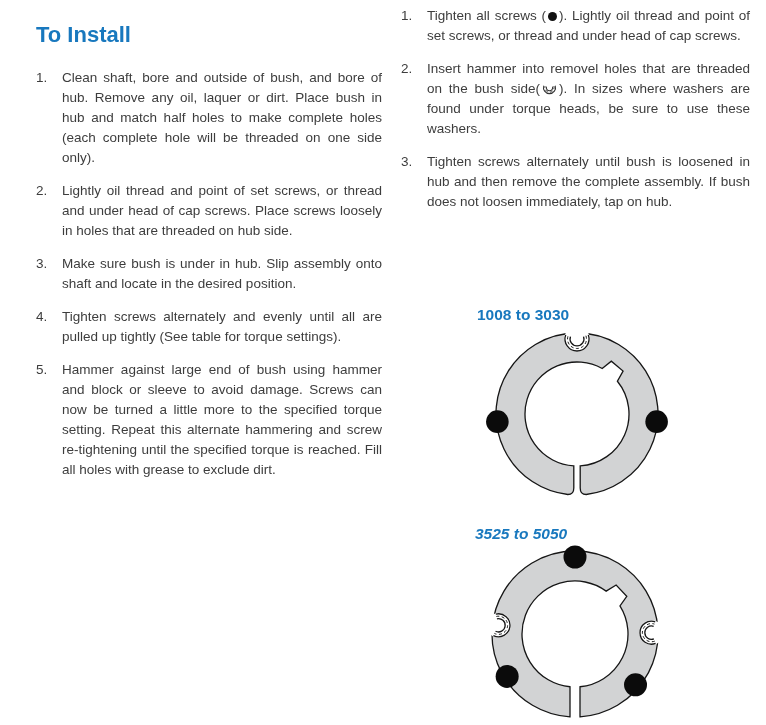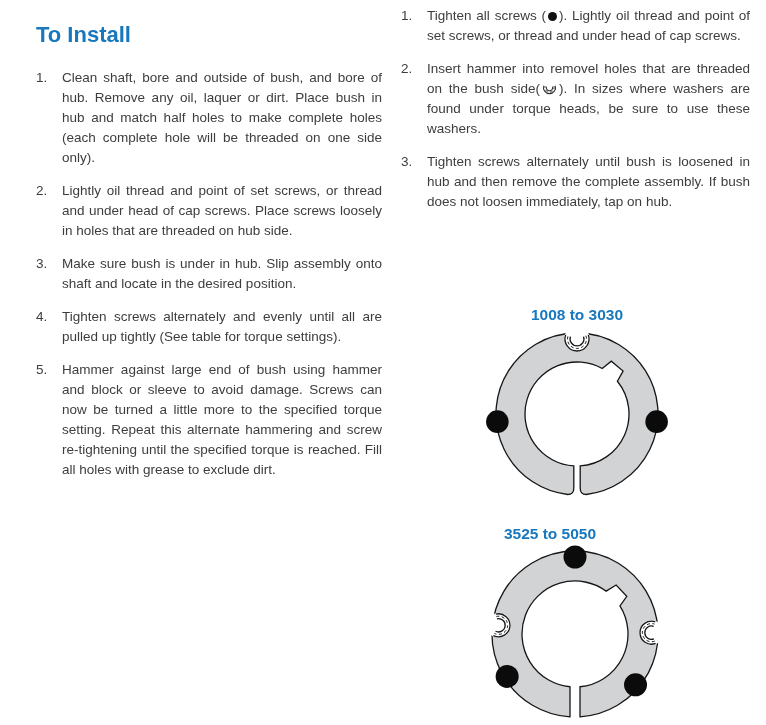--- a/index.html
+++ b/index.html
@@ -9,21 +9,21 @@
   #col-install{left:36px;width:346px;}
   #col-remove{left:401px;width:349px;}
   h1.sec-title{font-size:22px;line-height:26px;font-weight:bold;margin:16px 0 20px 0;color:#1878be;}
   ol.steps{list-style:none;margin:0;padding:0;font-size:13.5px;line-height:20px;}
   ol.steps li{display:flex;margin:0 0 13px 0;}
   ol.steps .num{flex:0 0 26px;}
   ol.steps .body{flex:1;text-align:justify;}
   .dot-icon{display:inline-block;width:9px;height:9px;background:#111;border-radius:50%;
             margin:0 2px;vertical-align:-1px;}
   .thread-inline-icon{vertical-align:-2px;margin:0 1px;}
-  .diagram-label{position:absolute;width:200px;text-align:center;font-size:15.5px;
+  .diagram-label{position:absolute;width:200px;text-align:left;font-size:15.5px;
                  font-weight:bold;color:#1878be;line-height:17px;}
   .diagram-svg{position:absolute;}
 </style>
 </head>
 <body>
 
 <div id="page">
   <section class="col" id="col-install">
     <h1 class="sec-title">To Install</h1>
     <ol class="steps" id="install-list">
@@ -75,21 +75,21 @@
       <div class="diagram-label" style="left: 477px; top: 306px;">1008 to 3030</div>
       <svg width="200" height="200" viewBox="-100 -100 200 200" class="diagram-svg" style="left: 477px; top: 314px;">
         <path d="M 3.20 51.90 L 3.20 73.88 Q 3.20 80.48 9.20 80.48 A 81.00 81.00 0 1 0 -9.20 80.48 Q -3.20 80.48 -3.20 73.88 L -3.20 51.90 A 52.00 52.00 0 1 1 25.21 -45.48 L 34.31 -52.84 L 46.08 -42.97 L 40.41 -32.72 A 52.00 52.00 0 0 1 3.20 51.90 Z" fill="#d2d3d4" stroke="#161616" stroke-width="1.3"></path>
         <circle cx="-0.00" cy="-75.00" r="12.8" fill="#fff"></circle>
         <path d="M 11.28 -79.10 A 12.00 12.00 0 1 1 -11.28 -79.10" fill="none" stroke="#161616" stroke-width="1.3"></path>
         <path d="M 6.54 -77.38 A 6.96 6.96 0 1 1 -6.54 -77.38" fill="none" stroke="#161616" stroke-width="1.3"></path>
         <path d="M 8.91 -78.24 A 9.48 9.48 0 1 1 -8.91 -78.24" fill="none" stroke="#161616" stroke-width="1" stroke-dasharray="3 2.4"></path>
         <circle cx="-79.63" cy="7.67" r="11.3" fill="#0b0b0b"></circle>
         <circle cx="79.63" cy="7.67" r="11.3" fill="#0b0b0b"></circle>
       </svg>
-      <div class="diagram-label" style="left: 450px; top: 525px;">3525 to 5050</div>
+      <div class="diagram-label" style="left: 475px; top: 525px; font-style: italic;">3525 to 5050</div>
       <svg width="200" height="200" viewBox="-100 -100 200 200" class="diagram-svg" style="left: 475px; top: 534px;">
         <path d="M 5.00 52.76 L 5.00 82.85 A 83.00 83.00 0 1 0 -5.00 82.85 L -5.00 52.76 A 53.00 53.00 0 1 1 31.15 -42.88 L 41.14 -49.03 L 51.78 -37.62 L 44.95 -28.09 A 53.00 53.00 0 0 1 5.00 52.76 Z" fill="#d2d3d4" stroke="#161616" stroke-width="1.3"></path>
         <circle cx="-76.51" cy="-8.72" r="12.3" fill="#fff"></circle>
         <path d="M -79.19 -19.90 A 11.50 11.50 0 1 1 -81.64 1.58" fill="none" stroke="#161616" stroke-width="1.3"></path>
         <path d="M -78.06 -15.20 A 6.67 6.67 0 1 1 -79.48 -2.75" fill="none" stroke="#161616" stroke-width="1.3"></path>
         <path d="M -78.63 -17.55 A 9.09 9.09 0 1 1 -80.56 -0.59" fill="none" stroke="#161616" stroke-width="1" stroke-dasharray="3 2.4"></path>
         <circle cx="76.49" cy="-1.34" r="12.3" fill="#fff"></circle>
         <path d="M 80.61 9.40 A 11.50 11.50 0 1 1 80.23 -12.21" fill="none" stroke="#161616" stroke-width="1.3"></path>
         <path d="M 78.88 4.89 A 6.67 6.67 0 1 1 78.66 -7.64" fill="none" stroke="#161616" stroke-width="1.3"></path>
         <path d="M 79.74 7.15 A 9.09 9.09 0 1 1 79.45 -9.93" fill="none" stroke="#161616" stroke-width="1" stroke-dasharray="3 2.4"></path>

